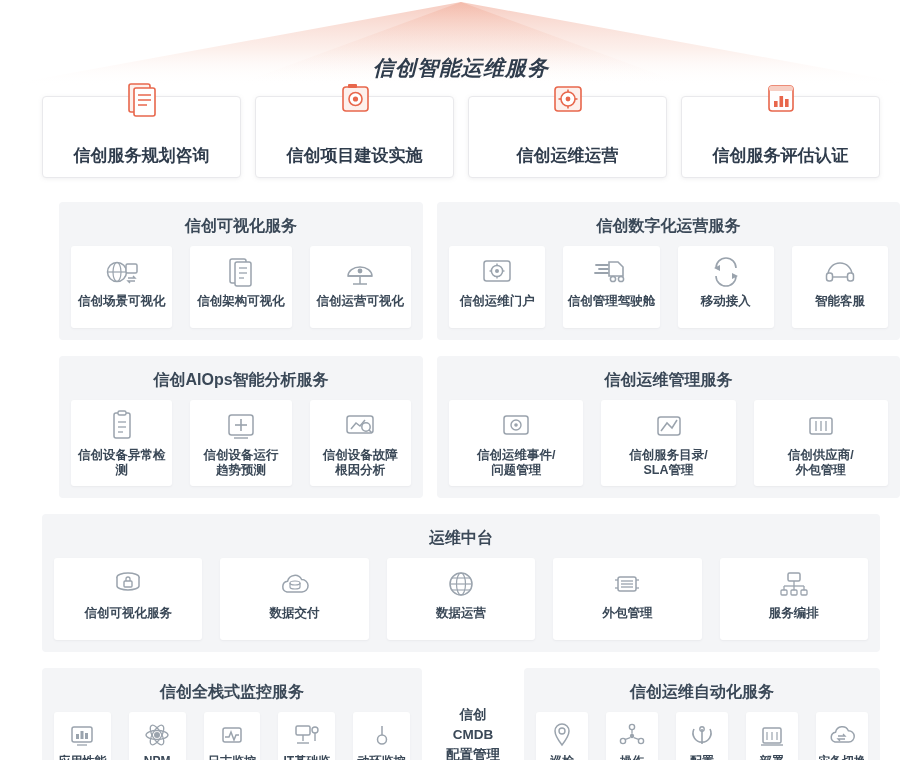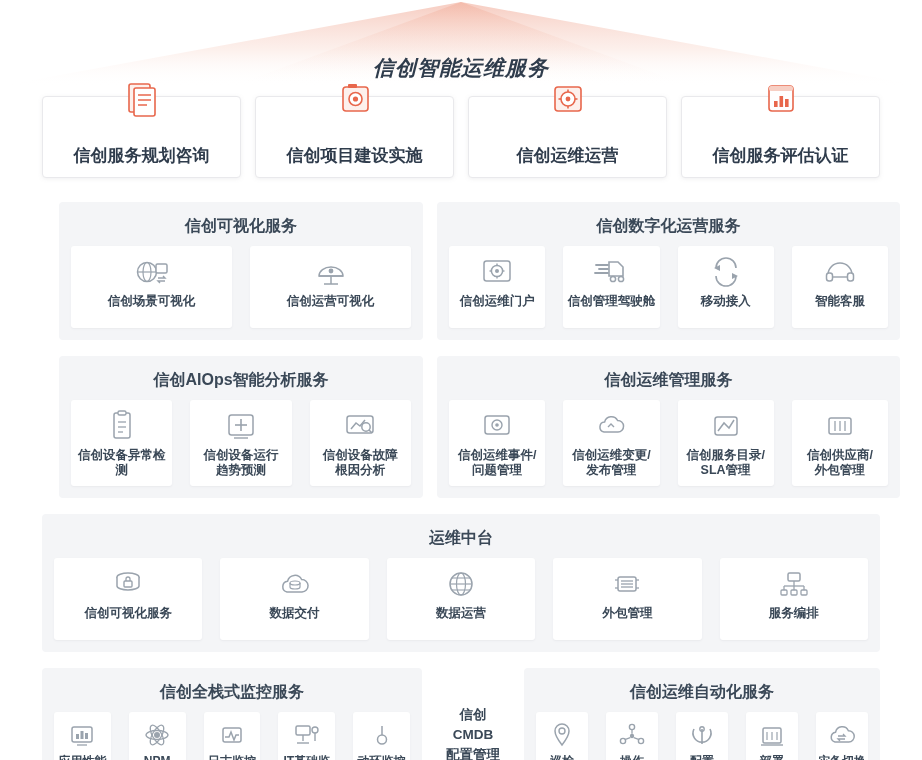--- a/index.html
+++ b/index.html
@@ -80,20 +80,21 @@
   .panel-title {
     text-align: center;
     font-size: 16px;
     font-weight: bold;
     color: #3a4857;
     padding: 4px 0 9px 0;
   }
   .cards {
     display: flex;
     gap: 18px;
+    justify-content: flex-end;
   }
   .card {
     flex: 1;
     background: #ffffff;
     border-radius: 3px;
     min-height: 82px;
     display: flex;
     flex-direction: column;
     align-items: center;
     justify-content: flex-start;
@@ -242,20 +243,32 @@
             <circle cx="12" cy="16" r="9.5" fill="none" stroke="#9aa3ad" stroke-width="1.5"></circle>
             <ellipse cx="12" cy="16" rx="4" ry="9.5" fill="none" stroke="#9aa3ad" stroke-width="1.2"></ellipse>
             <line x1="2.5" y1="16" x2="21.5" y2="16" stroke="#9aa3ad" stroke-width="1.2"></line>
             <rect x="21" y="8" width="11" height="9" rx="1.5" fill="#fff" stroke="#9aa3ad" stroke-width="1.5"></rect>
             <path d="M23 22 h7 l-2 -2 M30 25 h-7 l2 2" stroke="#9aa3ad" stroke-width="1.4" fill="none"></path>
           </svg>
         </span>
         <span class="c-label">信创场景可视化</span>
       </div>
 
+      <div class="card">
+        <span class="c-icon">
+          <svg width="34" height="32" viewBox="0 0 34 32">
+            <rect x="6" y="3" width="16" height="24" rx="2" fill="#fff" stroke="#9aa3ad" stroke-width="1.5"></rect>
+            <rect x="11" y="6" width="16" height="24" rx="2" fill="#fff" stroke="#9aa3ad" stroke-width="1.5"></rect>
+            <line x1="15" y1="12" x2="23" y2="12" stroke="#9aa3ad" stroke-width="1.3"></line>
+            <line x1="15" y1="17" x2="23" y2="17" stroke="#9aa3ad" stroke-width="1.3"></line>
+            <line x1="15" y1="22" x2="20" y2="22" stroke="#9aa3ad" stroke-width="1.3"></line>
+          </svg>
+        </span>
+        <span class="c-label">信创架构可视化</span>
+      </div>
 
       <div class="card">
         <span class="c-icon">
           <svg width="34" height="32" viewBox="0 0 34 32">
             <path d="M5 20 a12 9 0 0 1 24 0 z" fill="#fff" stroke="#9aa3ad" stroke-width="1.5"></path>
             <line x1="5" y1="20" x2="29" y2="20" stroke="#9aa3ad" stroke-width="1.5"></line>
             <line x1="17" y1="20" x2="17" y2="28" stroke="#9aa3ad" stroke-width="1.5"></line>
             <line x1="10" y1="28" x2="24" y2="28" stroke="#9aa3ad" stroke-width="1.5"></line>
             <circle cx="17" cy="15" r="2.4" fill="#9aa3ad"></circle>
           </svg>
@@ -385,30 +398,20 @@
           <svg width="32" height="32" viewBox="0 0 32 32">
             <rect x="4" y="6" width="24" height="18" rx="2.5" fill="#fff" stroke="#9aa3ad" stroke-width="1.5"></rect>
             <circle cx="16" cy="15" r="5" fill="none" stroke="#9aa3ad" stroke-width="1.4"></circle>
             <circle cx="16" cy="15" r="1.8" fill="#9aa3ad"></circle>
           </svg>
         </span>
         <span class="c-label">信创运维事件/
 问题管理</span>
       </div>
 
-      <div class="card">
-        <span class="c-icon">
-          <svg width="32" height="32" viewBox="0 0 32 32">
-            <path d="M9 22 a5 5 0 0 1 0.6 -9.9 a7 7 0 0 1 13 -1.6 a5.5 5.5 0 0 1 0.4 11.5 z" fill="#fff" stroke="#9aa3ad" stroke-width="1.5"></path>
-            <path d="M13 17 l3 -3 l3 3" fill="none" stroke="#9aa3ad" stroke-width="1.4"></path>
-          </svg>
-        </span>
-        <span class="c-label">信创运维变更/
-发布管理</span>
-      </div>
 
 
       <div class="card">
         <span class="c-icon">
           <svg width="32" height="32" viewBox="0 0 32 32">
             <rect x="5" y="7" width="22" height="18" rx="2.5" fill="#fff" stroke="#9aa3ad" stroke-width="1.5"></rect>
             <polyline points="8,21 14,13 19,18 24,10" fill="none" stroke="#9aa3ad" stroke-width="1.5"></polyline>
           </svg>
         </span>
         <span class="c-label">信创服务目录/

